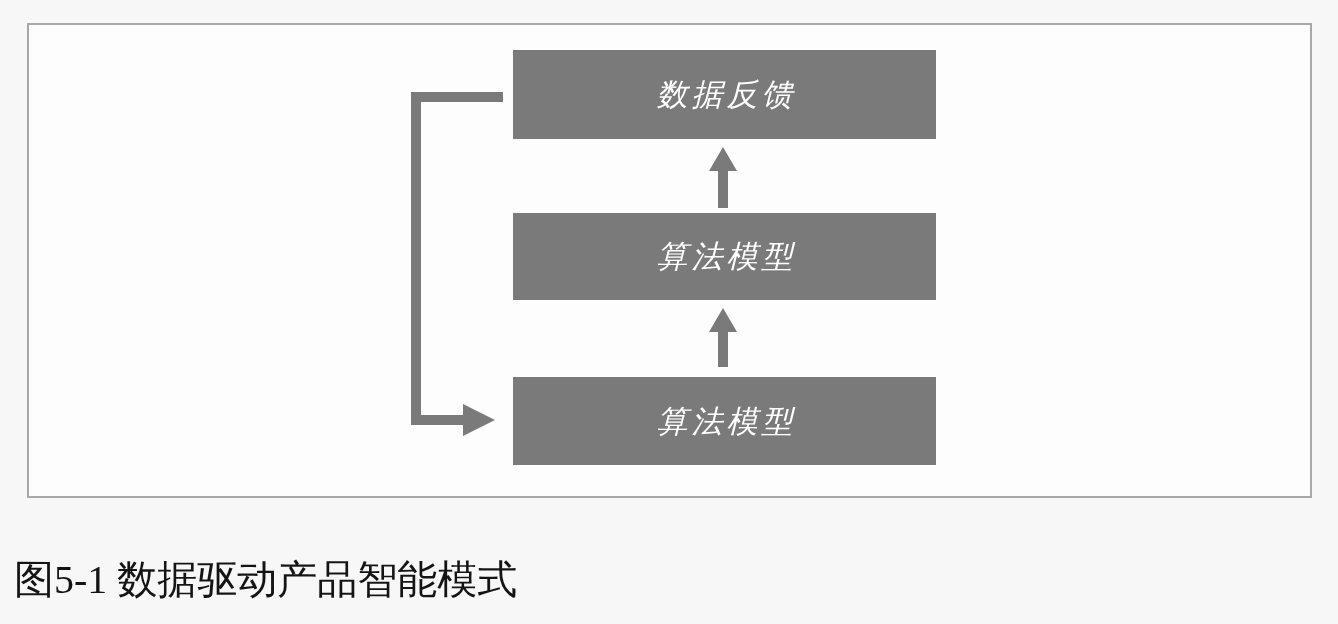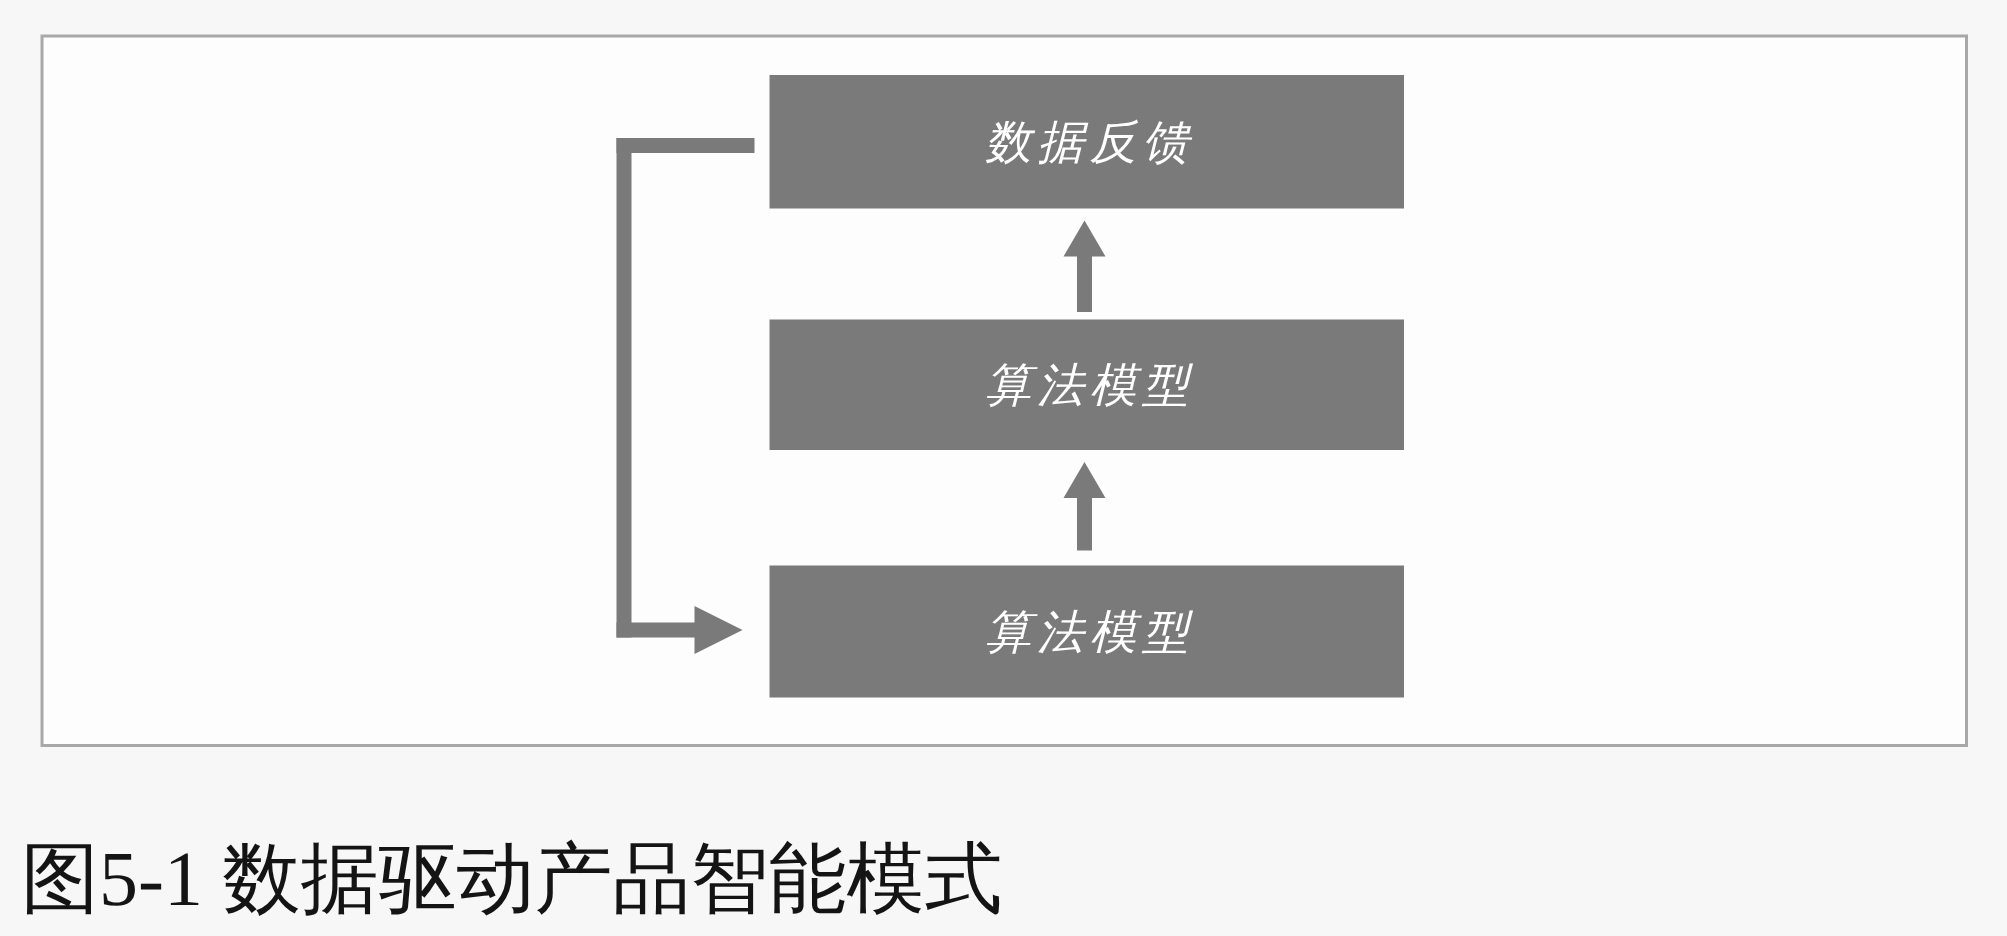--- a/index.html
+++ b/index.html
@@ -78,21 +78,21 @@
     height: 0;
     border-top: 16px solid transparent;
     border-bottom: 16px solid transparent;
     border-left: 32px solid var(--arrow, #7a7a7a);
   }
   .caption {
     position: absolute;
     left: 14px;
     top: 558px;
     font-family: "Liberation Serif", "DejaVu Serif", serif;
-    font-size: 52px;
+    font-size: 40px;
     line-height: 1.1;
     color: var(--caption-color, #141414);
     white-space: nowrap;
   }
 </style>
 </head>
 <body>
 
 <div class="page">
 

